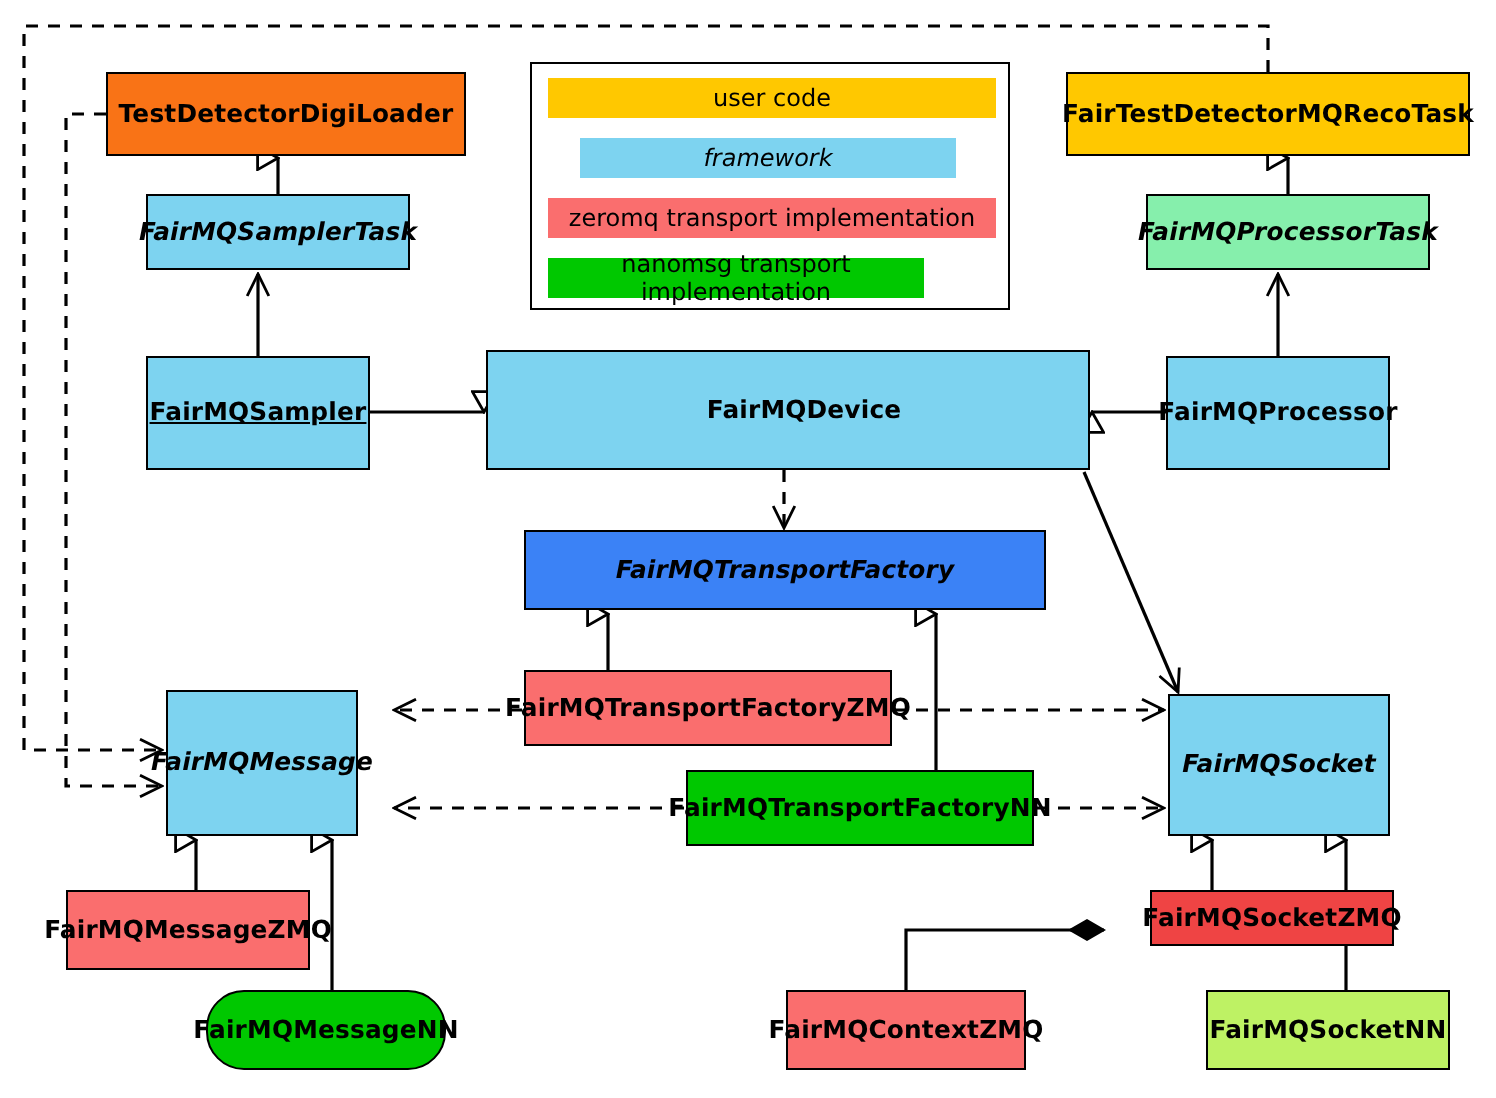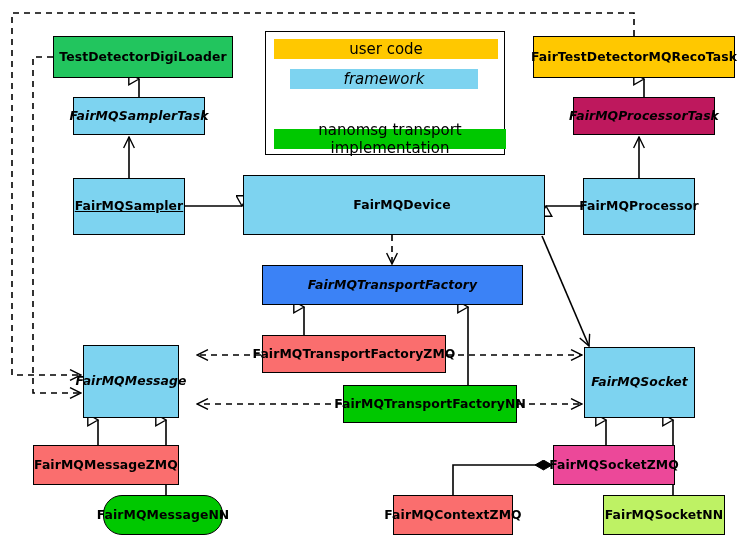--- a/index.html
+++ b/index.html
@@ -50,21 +50,21 @@
     border: 1.6px solid #000000;
     background: #ffffff;
     z-index: 6;
   }
   .legend-row {
     position: absolute;
     box-sizing: border-box;
     display: flex;
     align-items: center;
     justify-content: center;
-    font-size: 15px;
+    font-size: 12px;
     font-weight: normal;
     color: #000000;
     text-align: center;
   }
 </style>
 </head>
 <body>
 
 <div id="canvas">
 
@@ -128,52 +128,55 @@
     </g>
   </svg>
 
   <div class="legend-box" style="left:265px; top:31px; width:240px; height:124px;">
     <div class="legend-row" style="left:8px; top:7px; width:224px; height:20px; background:#FFC800;">
       <span>user code</span>
     </div>
     <div class="legend-row" style="left:24px; top:37px; width:188px; height:20px; background:#7DD3F0;font-style:italic;">
       <span>framework</span>
     </div>
-    <div class="legend-row" style="left:8px; top:97px; width:232px; height:20px; background:#00C800;">
+    <div class="legend-row" style="left:8px; top:67px; width:224px; height:20px; background:#FA6E6E;">
+      <span>zeromq transport implementation</span>
+    </div>
+    <div class="legend-row" style="left:8px; top:97px; width:188px; height:20px; background:#00C800;">
       <span>nanomsg transport implementation</span>
     </div>
   </div>
 
-  <div class="node" style="left:53px; top:36px; width:180px; height:42px; background:#22c55e;">TestDetectorDigiLoader</div>
+  <div class="node" style="left:53px; top:36px; width:180px; height:42px; background:#f97316;">TestDetectorDigiLoader</div>
 
   <div class="node" style="left:533px; top:36px; width:202px; height:42px; background:#FFC800;">FairTestDetectorMQRecoTask</div>
 
   <div class="node abstract" style="left:73px; top:97px; width:132px; height:38px; background:#7DD3F0;">FairMQSamplerTask</div>
 
-  <div class="node abstract" style="left:573px; top:97px; width:142px; height:38px; background:#be185d;">FairMQProcessorTask</div>
+  <div class="node abstract" style="left:573px; top:97px; width:142px; height:38px; background:#86efac;">FairMQProcessorTask</div>
 
   <div class="node" style="left:73px; top:178px; width:112px; height:57px; background:#7DD3F0;text-decoration:underline;">FairMQSampler</div>
 
   <div class="node" style="left:243px; top:175px; width:302px; height:60px; background:#7DD3F0;padding-left:16px;">FairMQDevice</div>
 
   <div class="node" style="left:583px; top:178px; width:112px; height:57px; background:#7DD3F0;">FairMQProcessor</div>
 
   <div class="node abstract" style="left:262px; top:265px; width:261px; height:40px; background:#3b82f6;">FairMQTransportFactory</div>
 
   <div class="node" style="left:262px; top:335px; width:184px; height:38px; background:#FA6E6E;">FairMQTransportFactoryZMQ</div>
 
   <div class="node" style="left:343px; top:385px; width:174px; height:38px; background:#00C800;">FairMQTransportFactoryNN</div>
 
   <div class="node abstract" style="left:83px; top:345px; width:96px; height:73px; background:#7DD3F0;">FairMQMessage</div>
 
   <div class="node abstract" style="left:584px; top:347px; width:111px; height:71px; background:#7DD3F0;">FairMQSocket</div>
 
-  <div class="node" style="left:33px; top:445px; width:146px; height:40px; background:#FA6E6E;">FairMQMessageZMQ</div>
+  <div class="node" style="left:33px; top:445px; width:122px; height:40px; background:#FA6E6E;">FairMQMessageZMQ</div>
 
   <div class="node" style="left:103px; top:495px; width:120px; height:40px; background:#00C800;border-radius:19px;">FairMQMessageNN</div>
 
   <div class="node" style="left:393px; top:495px; width:120px; height:40px; background:#FA6E6E;">FairMQContextZMQ</div>
 
-  <div class="node" style="left:553px; top:445px; width:122px; height:40px; background:#ec4899;">FairMQSocketZMQ</div>
+  <div class="node" style="left:575px; top:445px; width:122px; height:28px; background:#ef4444;">FairMQSocketZMQ</div>
 
   <div class="node" style="left:603px; top:495px; width:122px; height:40px; background:#bef264;">FairMQSocketNN</div>
 
 </div>
 
 </body></html>

